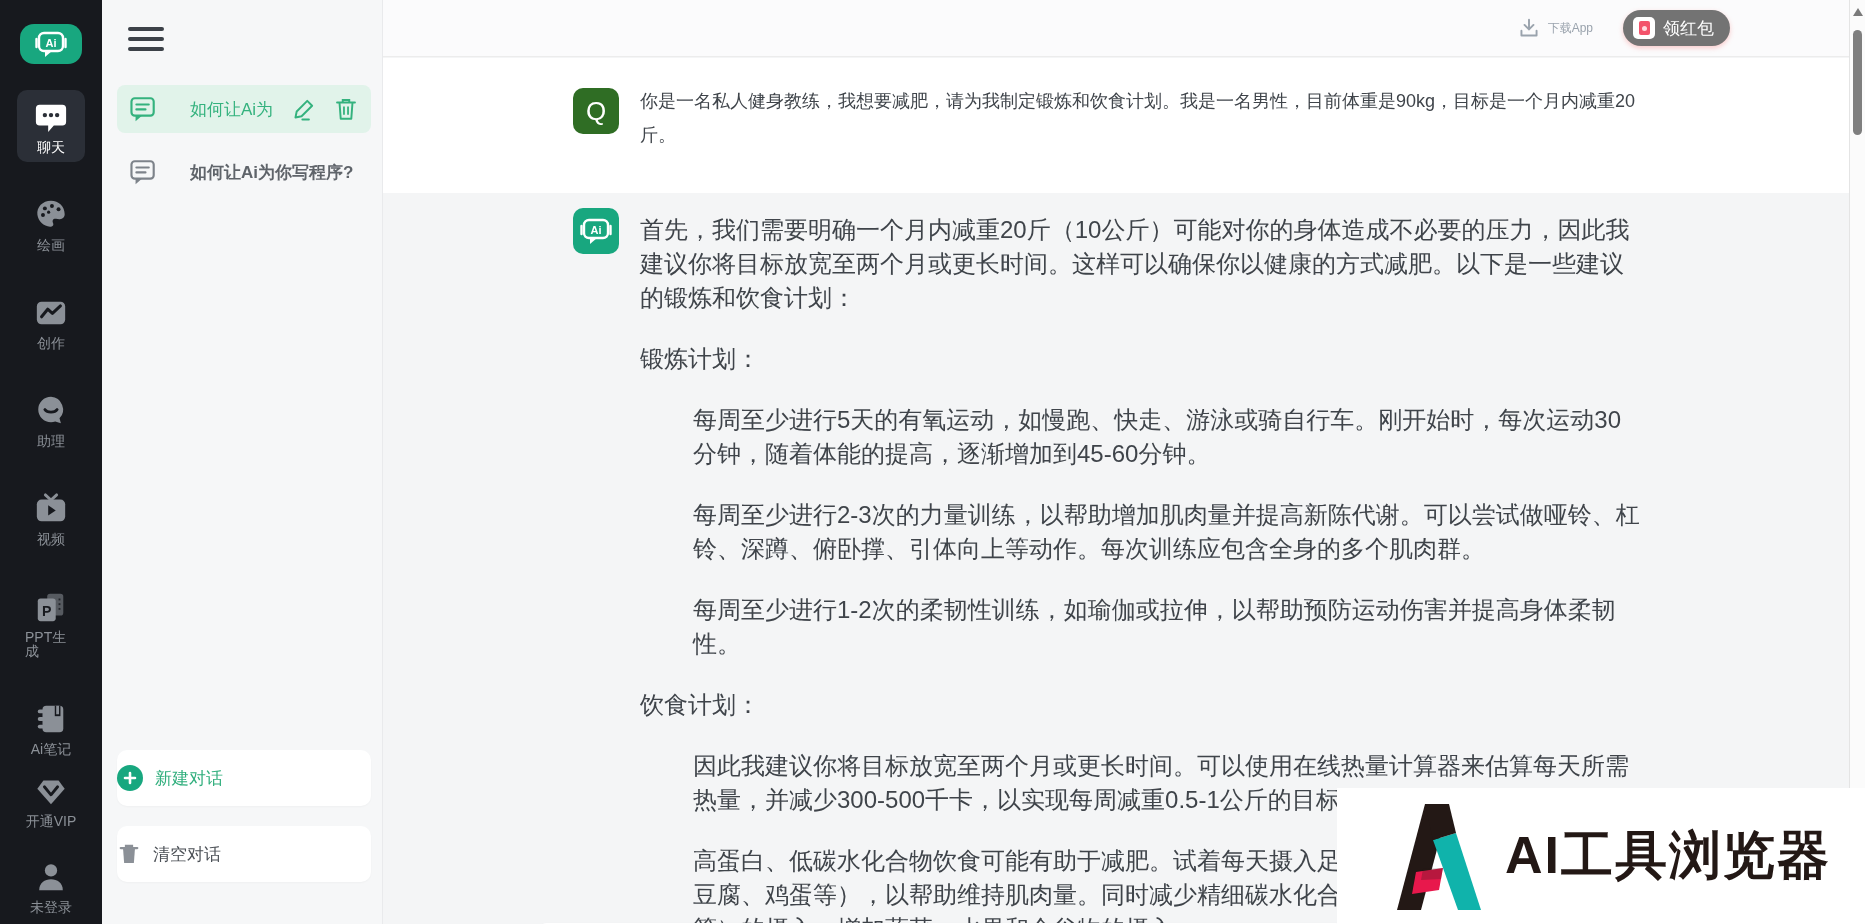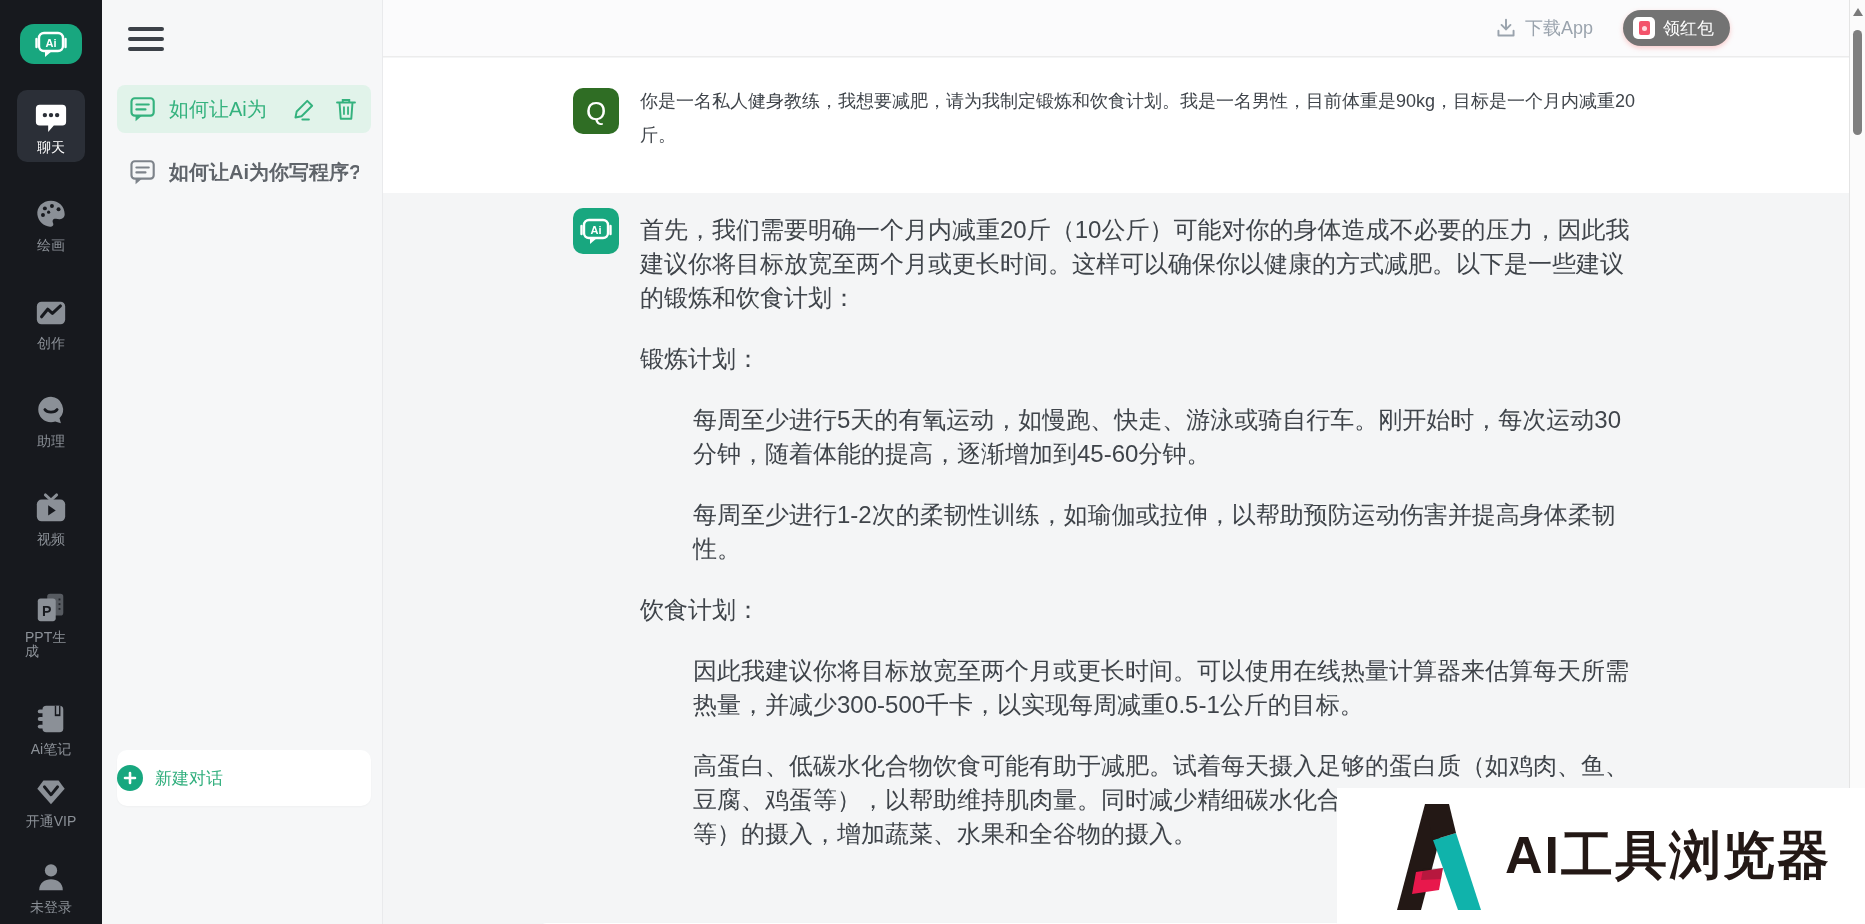--- a/index.html
+++ b/index.html
@@ -24,36 +24,36 @@
   
   .sidebar { position:absolute; left:102px; top:0; width:281px; height:100%;
     background:#f6f7f8; border-right:1px solid #e9eaec; }
   .hamburger { position:absolute; left:26px; top:24px; width:36px; height:30px;
     display:flex; flex-direction:column; justify-content:space-between; padding:3px 0; cursor:pointer; }
   .hamburger span { display:block; height:4px; border-radius:2px; background:#3c4148; }
   .conv { position:absolute; left:15px; width:254px; height:48px; border-radius:8px;
     display:flex; align-items:center; padding:0 12px; gap:12px; cursor:pointer; }
   .conv.active { top:85px; background:#e1f3ea; color:#34b27e; }
   .conv.plain  { top:148px; color:#5f646a;font-weight:bold; }
-  .conv .title { font-size:20px; white-space:nowrap; overflow:hidden; flex:1; }
+  .conv .title { font-size:17px; white-space:nowrap; overflow:hidden; flex:1;margin-left:21px; }
   .conv .tools { display:flex; gap:16px; align-items:center; }
   .side-btn { position:absolute; left:15px; width:254px; height:56px; background:#fff;
     border-radius:10px; display:flex; align-items:center; justify-content:flex-start;
     gap:12px; cursor:pointer; box-shadow:0 1px 2px rgba(0,0,0,.03); }
   .side-btn.new   { top:750px; color:#2fae7c; font-size:17px; }
   .side-btn.clear { top:826px; color:#4a4f55; font-size:17px; }
   .plus-circle { width:26px; height:26px; border-radius:50%; background:#18a77f;
     display:flex; align-items:center; justify-content:center; }
 
   
   .main { position:absolute; left:383px; top:0; right:0; height:100%; background:#f4f5f6; }
   .topbar { position:absolute; left:0; top:0; right:0; height:57px; background:#fbfbfc;
     border-bottom:1px solid #ececec; display:flex; align-items:center;
     justify-content:flex-end; gap:30px; padding-right:135px; }
-  .dl-app { display:flex; align-items:center; gap:8px; color:#9aa3ad; font-size:18px; cursor:pointer; }
+  .dl-app { display:flex; align-items:center; gap:8px; color:#9aa3ad; font-size:12px; cursor:pointer; }
   .red-pill { height:36px; border-radius:18px; background:#737373; color:#fff;
     display:flex; align-items:center; gap:8px; padding:0 16px 0 10px; font-size:17px;
     cursor:pointer; box-shadow:0 2px 5px rgba(249,141,141,.45); }
   .envelope { width:22px; height:22px; border-radius:5px; background:#ffffff;
     display:flex; align-items:center; justify-content:center; }
   .envelope i { display:block; width:11px; height:14px; background:#f3536b; border-radius:2px;
     position:relative; }
   .envelope i:after { content:""; position:absolute; left:3px; top:5px; width:5px; height:5px;
     border-radius:50%; background:#ffd9df; }
 
@@ -247,20 +247,28 @@
 
     <div class="side-btn new">
       <span class="plus-circle">
         <svg width="16" height="16" viewBox="0 0 16 16">
             <path d="M8 3v10M3 8h10" stroke="#fff" stroke-width="2.6" stroke-linecap="round"></path>
           </svg>
       </span>
       <span>新建对话</span>
     </div>
 
+    <div class="side-btn clear">
+      <svg width="24" height="24" viewBox="0 0 32 32">
+        <line x1="5" y1="8" x2="27" y2="8" stroke="#8b9097" stroke-width="3" stroke-linecap="round"></line>
+        <path d="M12 8V5h8v3" fill="none" stroke="#8b9097" stroke-width="3"></path>
+        <path d="M8 8l1.5 20h13L24 8z" fill="#8b9097"></path>
+      </svg>
+      <span>清空对话</span>
+    </div>
   </aside>
 
   <main class="main">
 
     <div class="topbar">
       <div class="dl-app">
         <svg width="22" height="22" viewBox="0 0 32 32">
           <path d="M16 4v14m-6.5-6.5L16 18l6.5-6.5" fill="none" stroke="#9aa3ad" stroke-width="2.8" stroke-linecap="round" stroke-linejoin="round"></path>
           <path d="M5 20v7h22v-7" fill="none" stroke="#9aa3ad" stroke-width="2.8" stroke-linecap="round" stroke-linejoin="round"></path>
         </svg>
@@ -287,20 +295,21 @@
           <rect x="8" y="9" width="24" height="18" rx="5" fill="none" stroke="#fff" stroke-width="2.4"></rect>
           <path d="M14 27v6l7-6" fill="#fff"></path>
           <path d="M5.5 15v8M34.5 15v8" stroke="#fff" stroke-width="2.4" stroke-linecap="round"></path>
           <text x="20" y="22.5" text-anchor="middle" font-size="11" font-weight="bold" fill="#fff" font-family="sans-serif">Ai</text>
         </svg>
       </div>
       <div class="a-body">
         <div class="para">首先，我们需要明确一个月内减重20斤（10公斤）可能对你的身体造成不必要的压力，因此我建议你将目标放宽至两个月或更长时间。这样可以确保你以健康的方式减肥。以下是一些建议的锻炼和饮食计划：</div>
         <div class="para">锻炼计划：</div>
         <div class="para indent">每周至少进行5天的有氧运动，如慢跑、快走、游泳或骑自行车。刚开始时，每次运动30分钟，随着体能的提高，逐渐增加到45-60分钟。</div>
+        <div class="para indent">每周至少进行2-3次的力量训练，以帮助增加肌肉量并提高新陈代谢。可以尝试做哑铃、杠铃、深蹲、俯卧撑、引体向上等动作。每次训练应包含全身的多个肌肉群。</div>
         <div class="para indent">每周至少进行1-2次的柔韧性训练，如瑜伽或拉伸，以帮助预防运动伤害并提高身体柔韧性。</div>
         <div class="para">饮食计划：</div>
         <div class="para indent">因此我建议你将目标放宽至两个月或更长时间。可以使用在线热量计算器来估算每天所需热量，并减少300-500千卡，以实现每周减重0.5-1公斤的目标。</div>
         <div class="para indent">高蛋白、低碳水化合物饮食可能有助于减肥。试着每天摄入足够的蛋白质（如鸡肉、鱼、豆腐、鸡蛋等），以帮助维持肌肉量。同时减少精细碳水化合物（如白米、白面包、甜点等）的摄入，增加蔬菜、水果和全谷物的摄入。</div>
       </div>
 
       <input class="chat-input" type="text" placeholder="你想问什么?" style="">
 
     </section>
 

